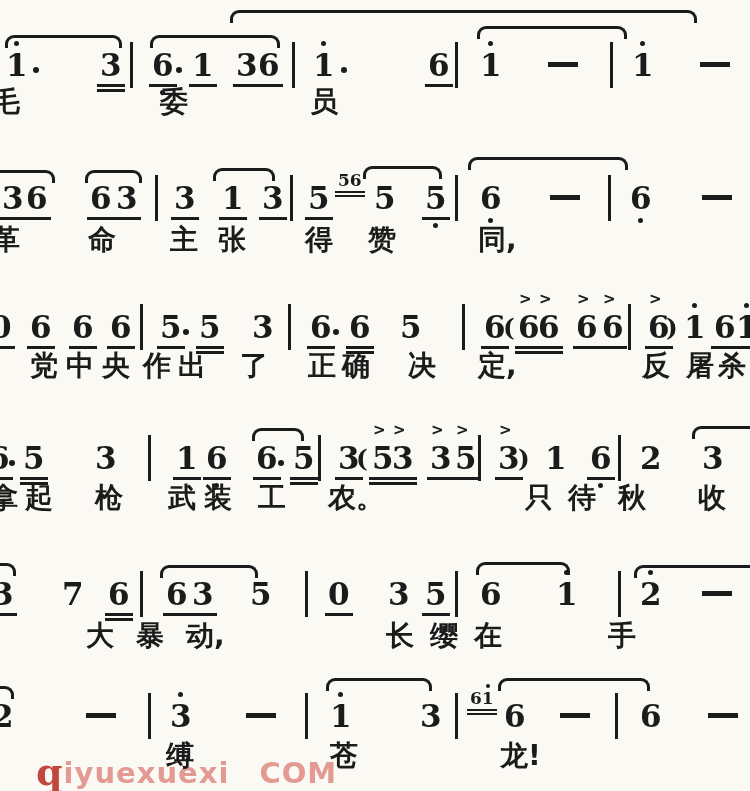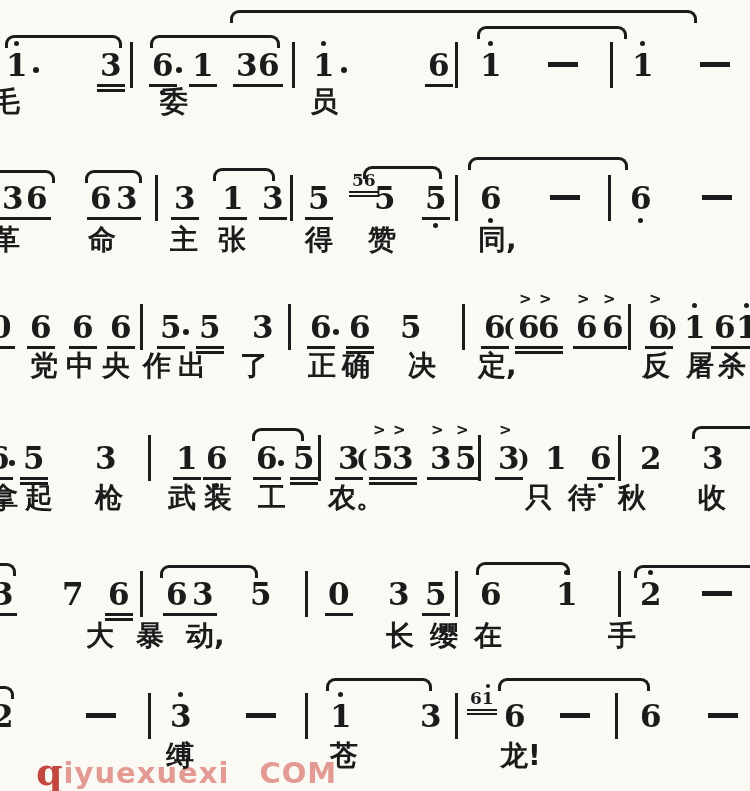--- a/index.html
+++ b/index.html
@@ -86,21 +86,21 @@
     <span class="note" style="top: 183px; left: 2px;">3<div class="uline" style="bottom: -6px;"></div></span>
     <span class="note" style="top: 183px; left: 26px;">6<div class="uline" style="bottom: -6px;"></div></span>
     <span class="note" style="top: 183px; left: 90px;">6<div class="uline" style="bottom: -6px;"></div></span>
     <span class="note" style="top: 183px; left: 116px;">3<div class="uline" style="bottom: -6px;"></div></span>
     <div class="barline" style="top: 175px; left: 155px;"></div>
     <span class="note" style="top: 183px; left: 174px;">3<div class="uline" style="bottom: -6px;"></div></span>
     <span class="note" style="top: 183px; left: 222px;">1<div class="uline" style="bottom: -6px;"></div></span>
     <span class="note" style="top: 183px; left: 262px;">3<div class="uline" style="bottom: -6px;"></div></span>
     <div class="barline" style="top: 175px; left: 290px;"></div>
     <span class="note" style="top: 183px; left: 308px;">5<div class="uline" style="bottom: -6px;"></div></span>
-    <span class="note grace" style="top: 172px; left: 352px;"><span class="gch">5</span><span class="gch">6</span><div class="uline" style="bottom: -4px;"></div><div class="uline" style="bottom: -8px;"></div></span>
+    <span class="note grace" style="top: 172px; left: 338px;"><span class="gch">5</span><span class="gch">6</span><div class="uline" style="bottom: -4px;"></div><div class="uline" style="bottom: -8px;"></div></span>
     <span class="note" style="top: 183px; left: 374px;">5</span>
     <span class="note" style="top: 183px; left: 425px;">5<div class="uline" style="bottom: -6px;"></div><div class="odot" style="bottom: -14px;"></div></span>
     <div class="barline" style="top: 175px; left: 455px;"></div>
     <span class="note" style="top: 183px; left: 480px;">6<div class="odot" style="bottom: -9px;"></div></span>
     <div class="dashnote" style="top: 195px; left: 550px;"></div>
     <div class="barline" style="top: 175px; left: 608px;"></div>
     <span class="note" style="top: 183px; left: 630px;">6<div class="odot" style="bottom: -9px;"></div></span>
     <div class="dashnote" style="top: 195px; left: 702px;"></div>
     <span class="lyric" style="left: -8px; top: 226px;">革</span>
     <span class="lyric" style="left: 88px; top: 226px;">命</span>

